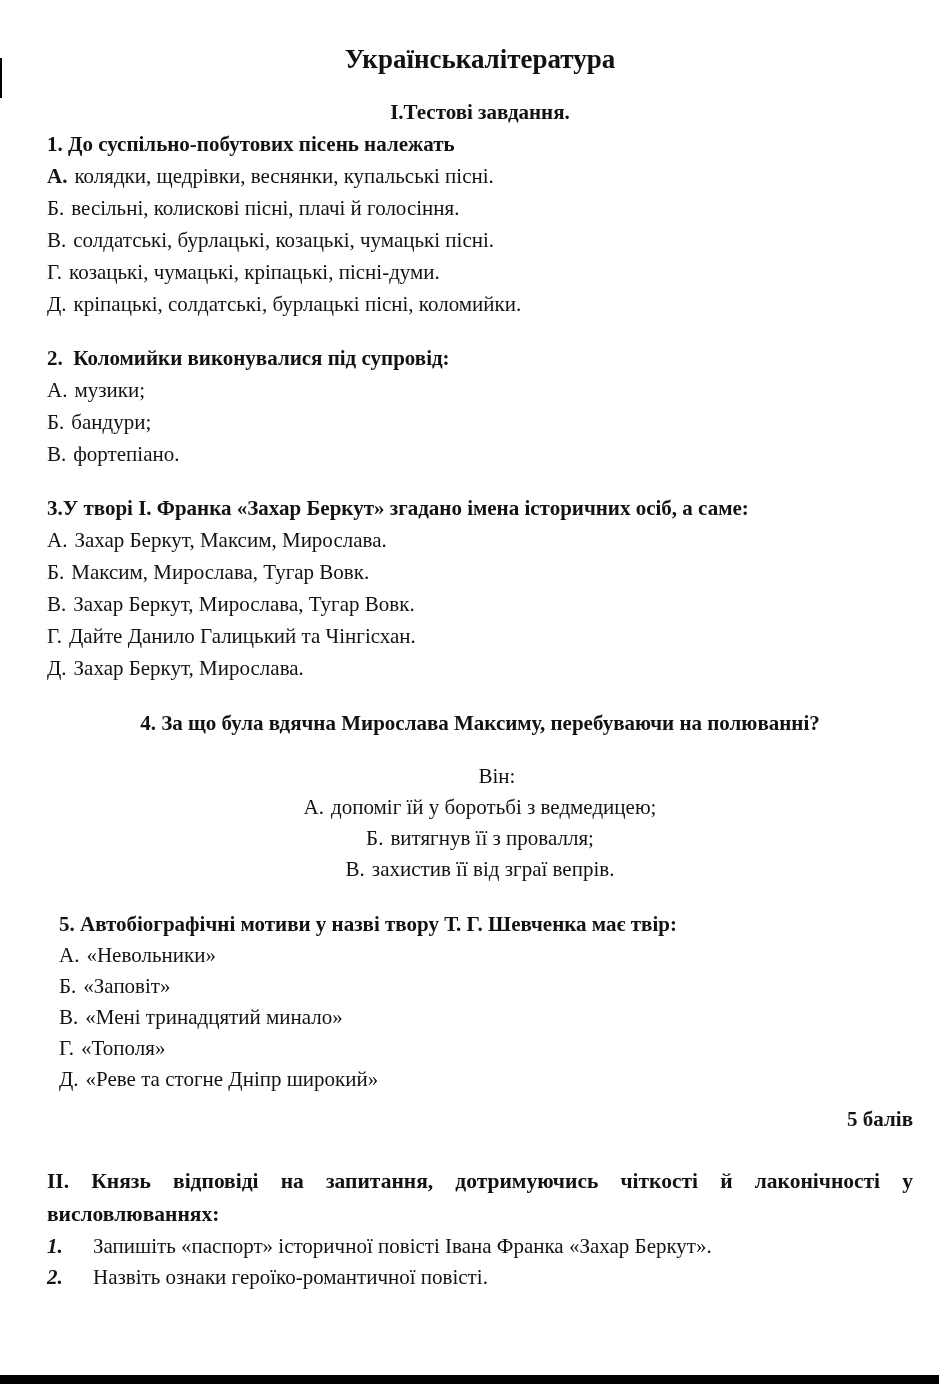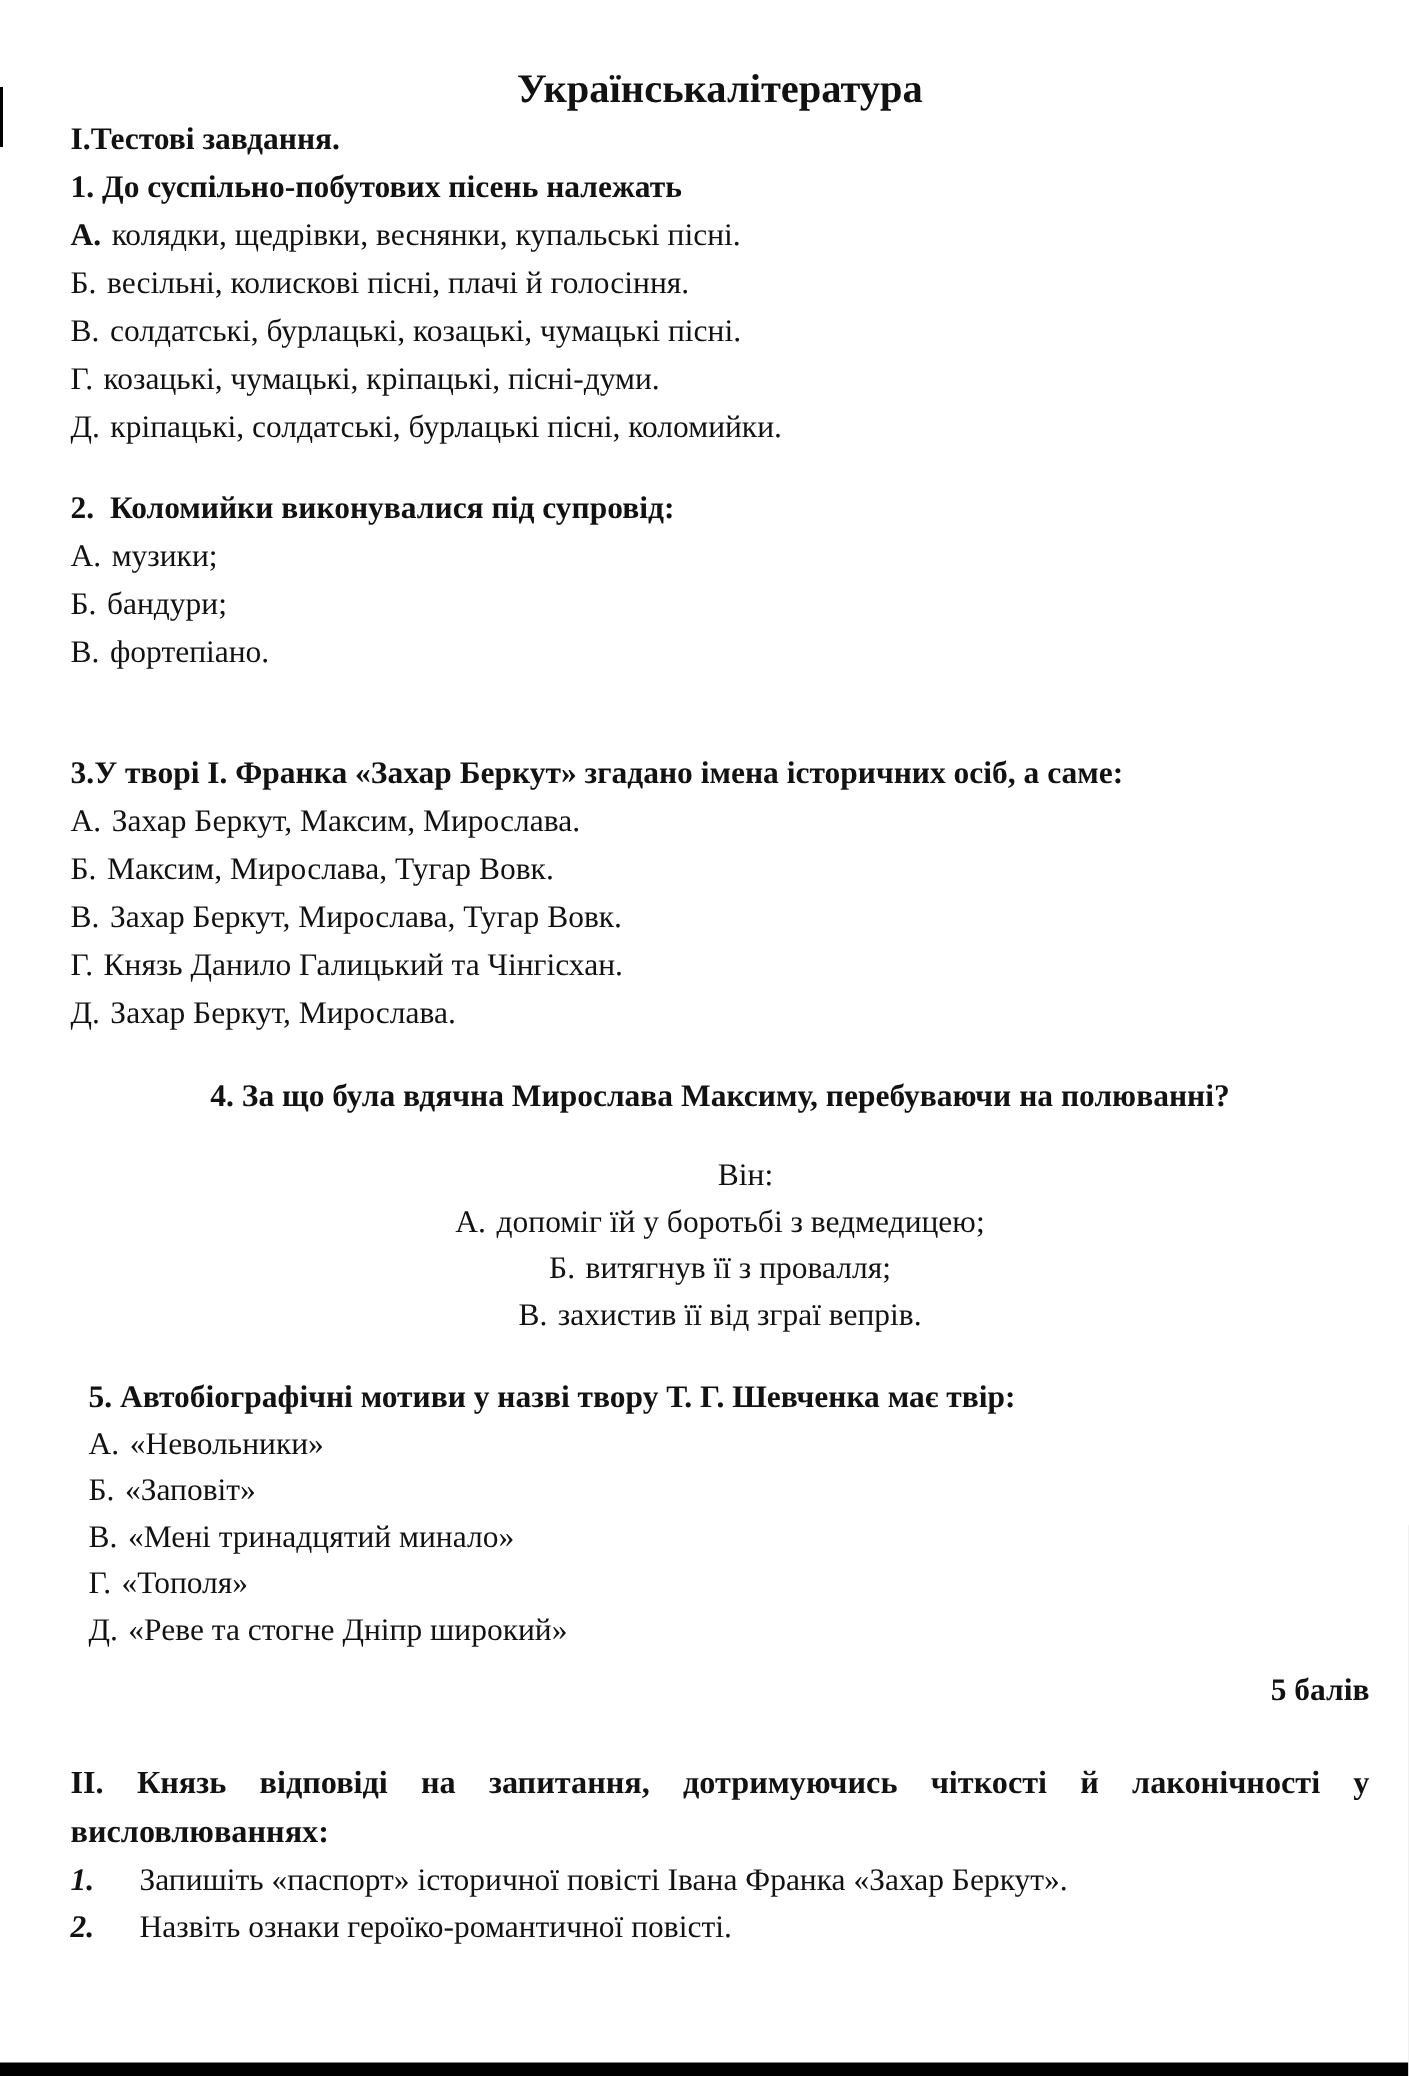--- a/index.html
+++ b/index.html
@@ -22,24 +22,24 @@
     line-height: 34px;
     white-space: pre-wrap;
   }
   .line {
     font-size: 21px;
     line-height: 32px;
     white-space: pre-wrap;
   }
   .tight .line { line-height: 31px; }
   .q-title, .part-heading, .bold { font-weight: bold; }
-  .section-heading { margin-top: 0; }
+  .section-heading { margin-top: 20px; text-align: center; }
   .opt-letter { margin-right: 7px; }
   .mt-q2 { margin-top: 22px; }
-  .mt-q3 { margin-top: 49px; }
+  .mt-q3 { margin-top: 22px; }
   .mt-q4 { margin-top: 24px; text-align: center; }
   .mt-lead { margin-top: 22px; margin-left: 34px; }
   .mt-q5 { margin-top: 24px; margin-left: 12px; }
   .score-line {
     margin-top: 8px;
     text-align: right;
     font-weight: bold;
     font-size: 21px;
     line-height: 32px;
   }
@@ -104,21 +104,21 @@
     <div class="line"><span class="opt-letter">А.</span><span>музики;</span></div>
     <div class="line"><span class="opt-letter">Б.</span><span>бандури;</span></div>
     <div class="line"><span class="opt-letter">В.</span><span>фортепіано.</span></div>
   </div>
 
   <div class="mt-q3">
     <div class="line q-title">3.У творі І. Франка «Захар Беркут» згадано імена історичних осіб, а саме:</div>
     <div class="line"><span class="opt-letter">А.</span><span>Захар Беркут, Максим, Мирослава.</span></div>
     <div class="line"><span class="opt-letter">Б.</span><span>Максим, Мирослава, Тугар Вовк.</span></div>
     <div class="line"><span class="opt-letter">В.</span><span>Захар Беркут, Мирослава, Тугар Вовк.</span></div>
-    <div class="line"><span class="opt-letter">Г.</span><span>Князь Данило Галицький та Чінгісхан.</span></div>
+    <div class="line"><span class="opt-letter">Г.</span><span>Дайте Данило Галицький та Чінгісхан.</span></div>
     <div class="line"><span class="opt-letter">Д.</span><span>Захар Беркут, Мирослава.</span></div>
   </div>
 
   <div class="mt-q4 tight">
     <div class="line q-title">4. За що була вдячна Мирослава Максиму, перебуваючи на полюванні?</div>
     <div class="line mt-lead">Він:</div>
     <div class="line"><span class="opt-letter">А.</span><span>допоміг їй у боротьбі з ведмедицею;</span></div>
     <div class="line"><span class="opt-letter">Б.</span><span>витягнув її з провалля;</span></div>
     <div class="line"><span class="opt-letter">В.</span><span>захистив її від зграї вепрів.</span></div>
   </div>

